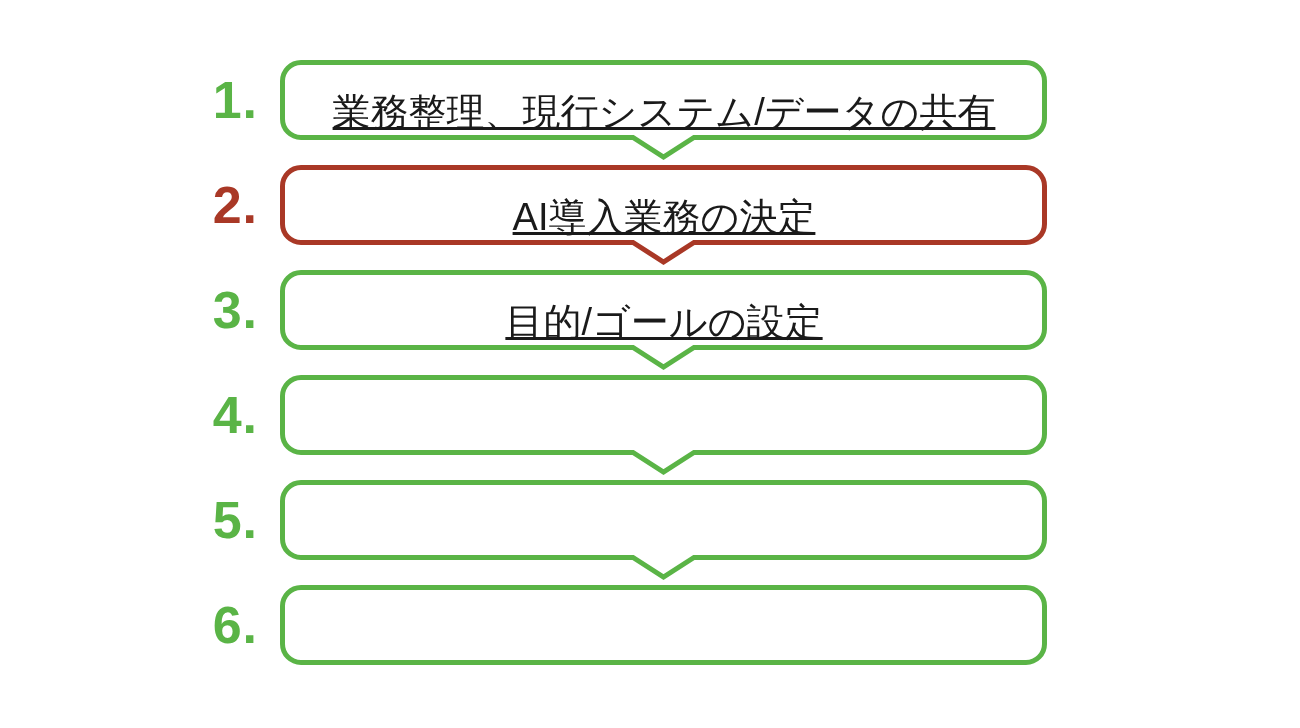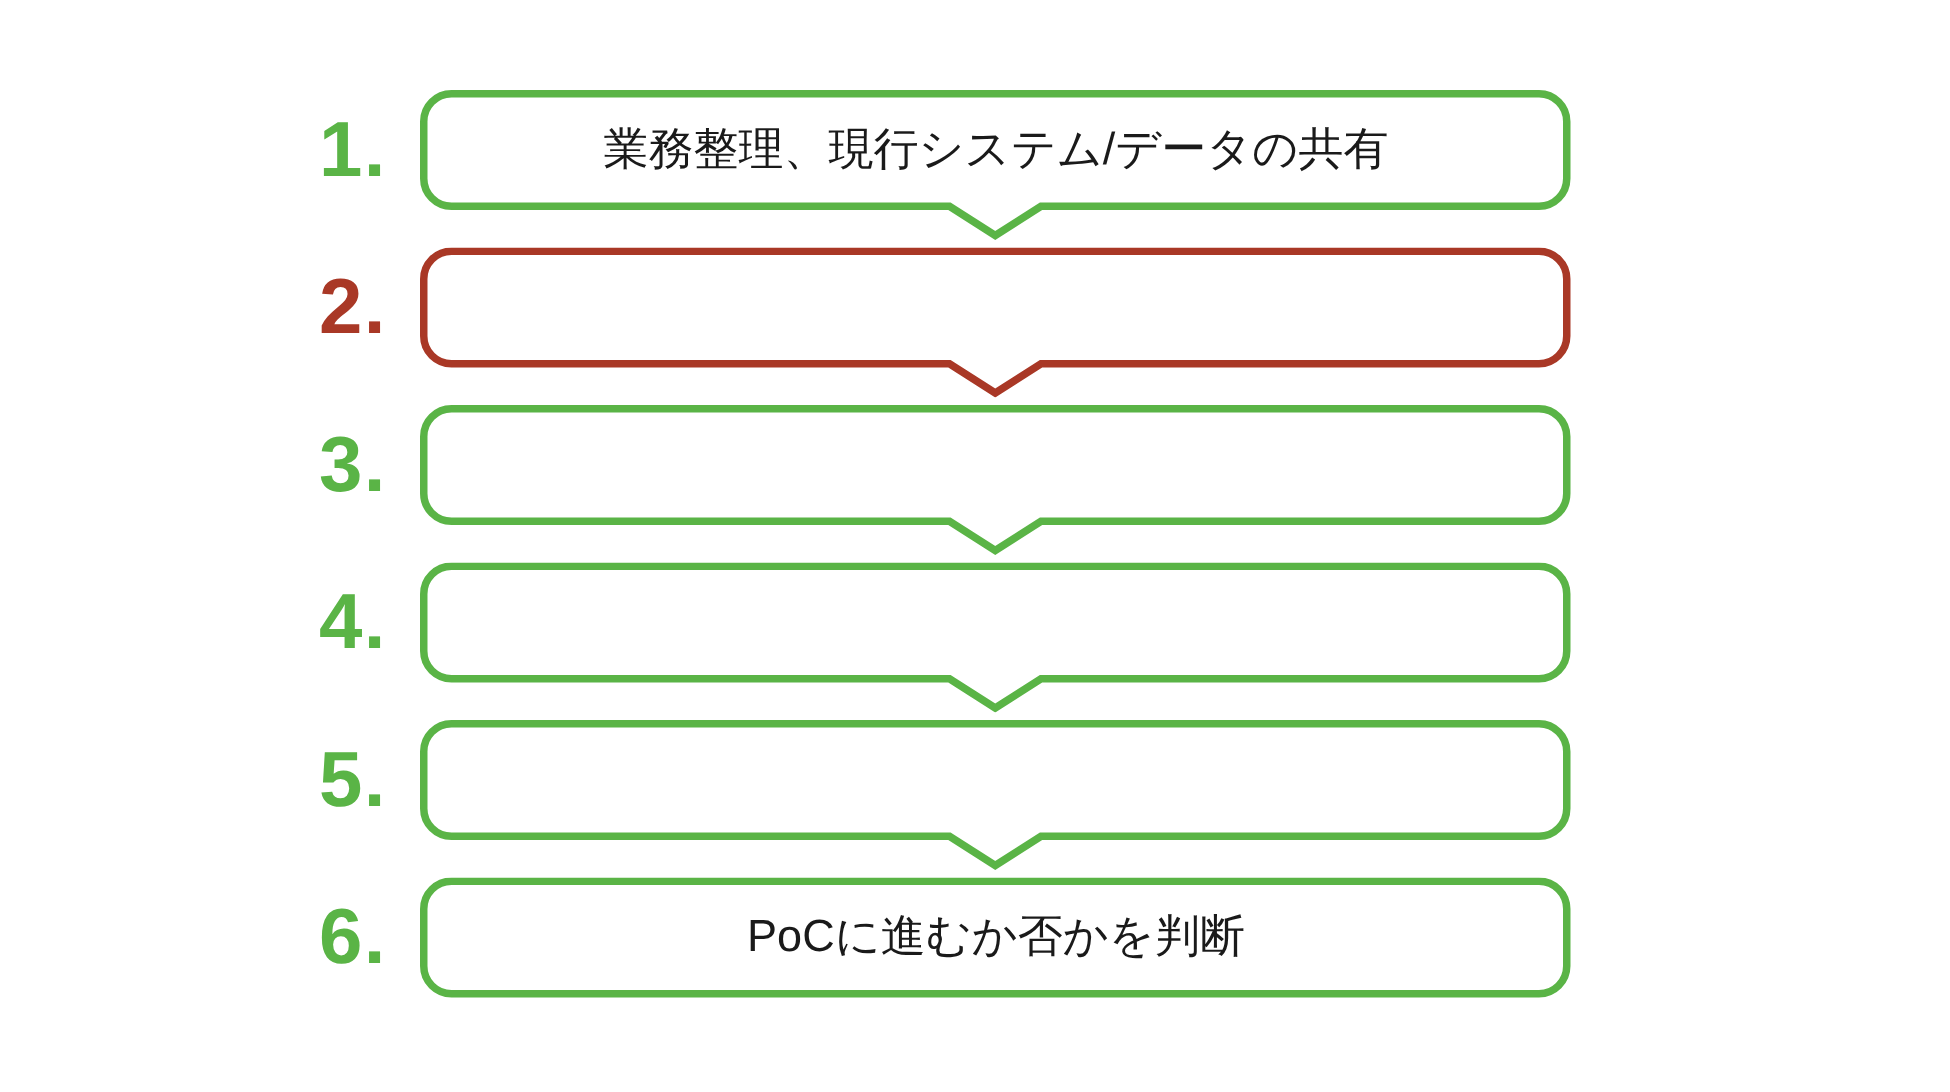--- a/index.html
+++ b/index.html
@@ -18,23 +18,23 @@
     line-height:80px;text-align:right;
     font-size:52px;font-weight:bold;letter-spacing:1px;
   }
   .step-num[data-color="green"]{color:var(--green);}
   .step-num[data-color="red"]{color:var(--red);}
   .bubble{position:absolute;left:280px;top:0;width:772px;height:100px;display:block;}
   .bubble path,.bubble rect{fill:#ffffff;stroke-width:5;stroke-linejoin:miter;}
   .bubble[data-color="green"] path,.bubble[data-color="green"] rect{stroke:var(--green);}
   .bubble[data-color="red"] path,.bubble[data-color="red"] rect{stroke:var(--red);}
   .step-label{
-    position:absolute;left:283px;top:0;width:762px;height:80px;
+    position:absolute;left:283px;top:12px;width:762px;height:80px;
     line-height:80px;text-align:center;
-    font-size:30px;color:var(--text);
+    font-size:38px;color:var(--text);text-decoration:underline;
   }
   .row1{top:60px;} .row2{top:165px;} .row3{top:270px;}
   .row4{top:375px;} .row5{top:480px;} .row6{top:585px;}
 </style>
 </head>
 <body>
 
 <div class="canvas">
 
   <div class="step row1">
@@ -43,27 +43,29 @@
       <path d="M 21,2.5 H 746 A 18.5 18.5 0 0 1 764.5,21 V 59 A 18.5 18.5 0 0 1 746,77.5 H 414 L 383.5,97 L 353,77.5 H 21 A 18.5 18.5 0 0 1 2.5,59 V 21 A 18.5 18.5 0 0 1 21,2.5 Z"></path>
     </svg>
     <div class="step-label">業務整理、現行システム/データの共有</div>
   </div>
 
   <div class="step row2">
     <div class="step-num" data-color="red">2.</div>
     <svg class="bubble" viewBox="0 0 772 100" xmlns="http://www.w3.org/2000/svg" data-color="red">
       <path d="M 21,2.5 H 746 A 18.5 18.5 0 0 1 764.5,21 V 59 A 18.5 18.5 0 0 1 746,77.5 H 414 L 383.5,97 L 353,77.5 H 21 A 18.5 18.5 0 0 1 2.5,59 V 21 A 18.5 18.5 0 0 1 21,2.5 Z"></path>
     </svg>
+    <div class="step-label">AI導入業務の決定</div>
   </div>
 
   <div class="step row3">
     <div class="step-num" data-color="green">3.</div>
     <svg class="bubble" viewBox="0 0 772 100" xmlns="http://www.w3.org/2000/svg" data-color="green">
       <path d="M 21,2.5 H 746 A 18.5 18.5 0 0 1 764.5,21 V 59 A 18.5 18.5 0 0 1 746,77.5 H 414 L 383.5,97 L 353,77.5 H 21 A 18.5 18.5 0 0 1 2.5,59 V 21 A 18.5 18.5 0 0 1 21,2.5 Z"></path>
     </svg>
+    <div class="step-label">目的/ゴールの設定</div>
   </div>
 
   <div class="step row4">
     <div class="step-num" data-color="green">4.</div>
     <svg class="bubble" viewBox="0 0 772 100" xmlns="http://www.w3.org/2000/svg" data-color="green">
       <path d="M 21,2.5 H 746 A 18.5 18.5 0 0 1 764.5,21 V 59 A 18.5 18.5 0 0 1 746,77.5 H 414 L 383.5,97 L 353,77.5 H 21 A 18.5 18.5 0 0 1 2.5,59 V 21 A 18.5 18.5 0 0 1 21,2.5 Z"></path>
     </svg>
   </div>
 
   <div class="step row5">
@@ -71,16 +73,15 @@
     <svg class="bubble" viewBox="0 0 772 100" xmlns="http://www.w3.org/2000/svg" data-color="green">
       <path d="M 21,2.5 H 746 A 18.5 18.5 0 0 1 764.5,21 V 59 A 18.5 18.5 0 0 1 746,77.5 H 414 L 383.5,97 L 353,77.5 H 21 A 18.5 18.5 0 0 1 2.5,59 V 21 A 18.5 18.5 0 0 1 21,2.5 Z"></path>
     </svg>
   </div>
 
   <div class="step row6">
     <div class="step-num" data-color="green">6.</div>
     <svg class="bubble" viewBox="0 0 772 100" xmlns="http://www.w3.org/2000/svg" data-color="green">
       <rect x="2.5" y="2.5" width="762" height="75" rx="18.5" ry="18.5"></rect>
     </svg>
-    <div class="step-label">PoCに進むか否かを判断</div>
   </div>
 
 </div>
 
 </body></html>

